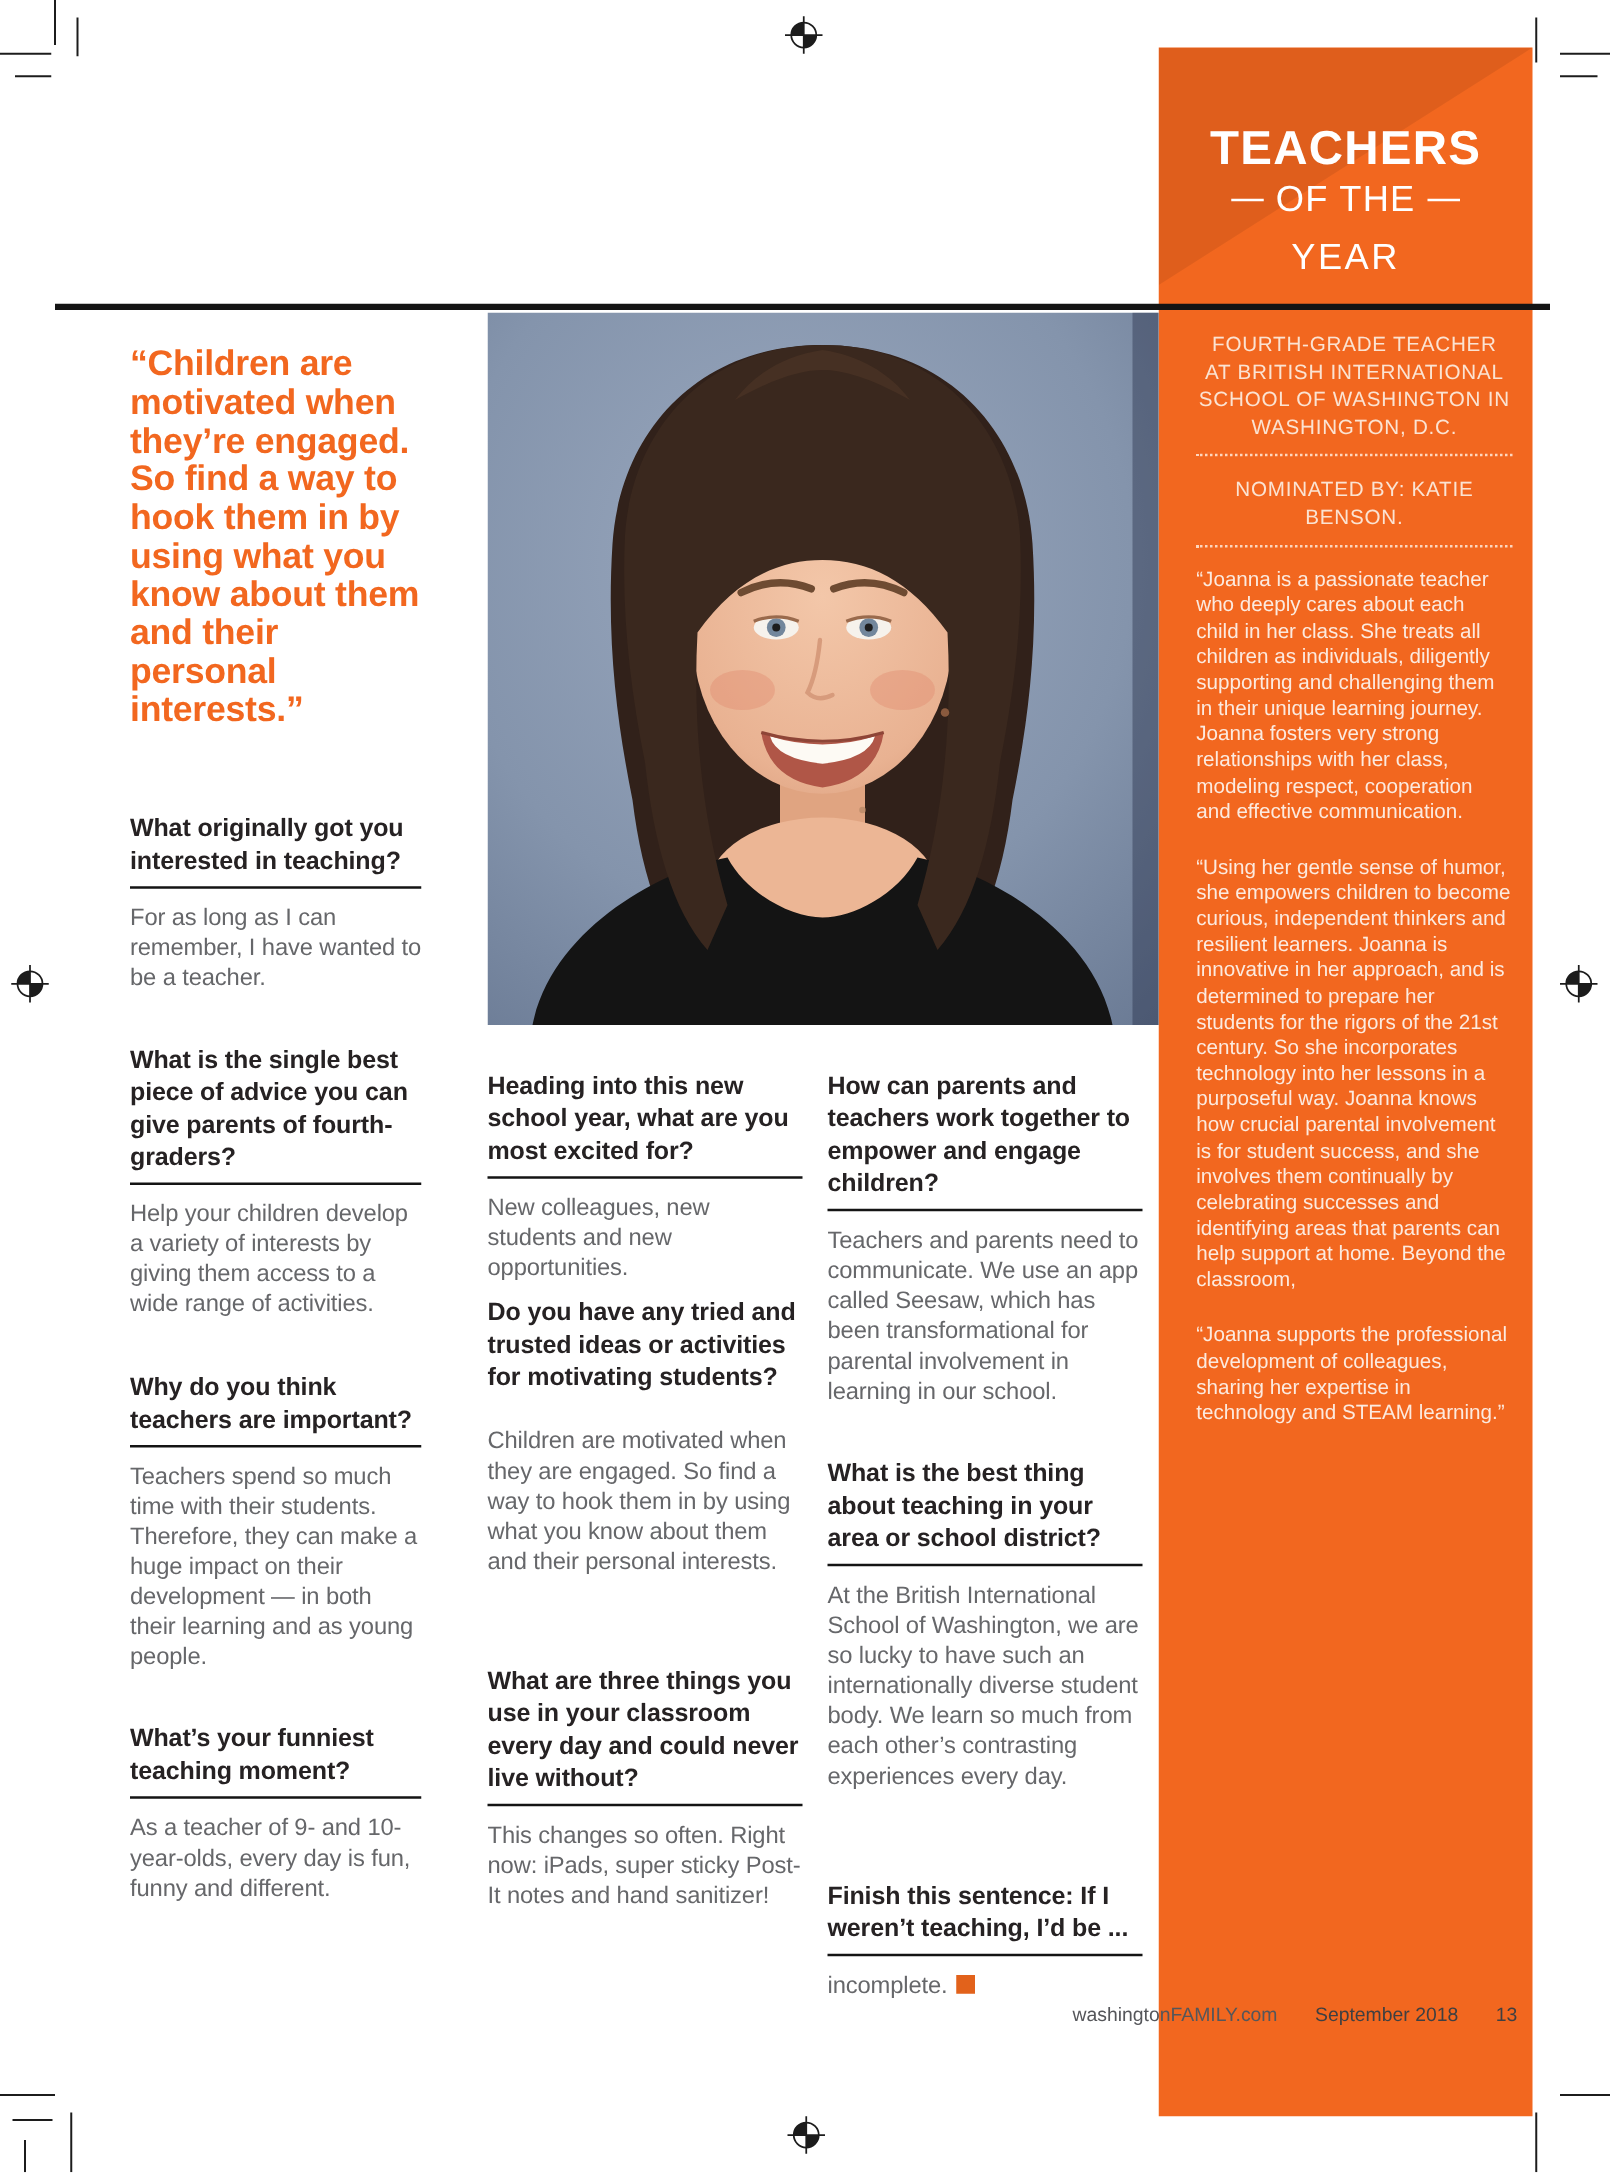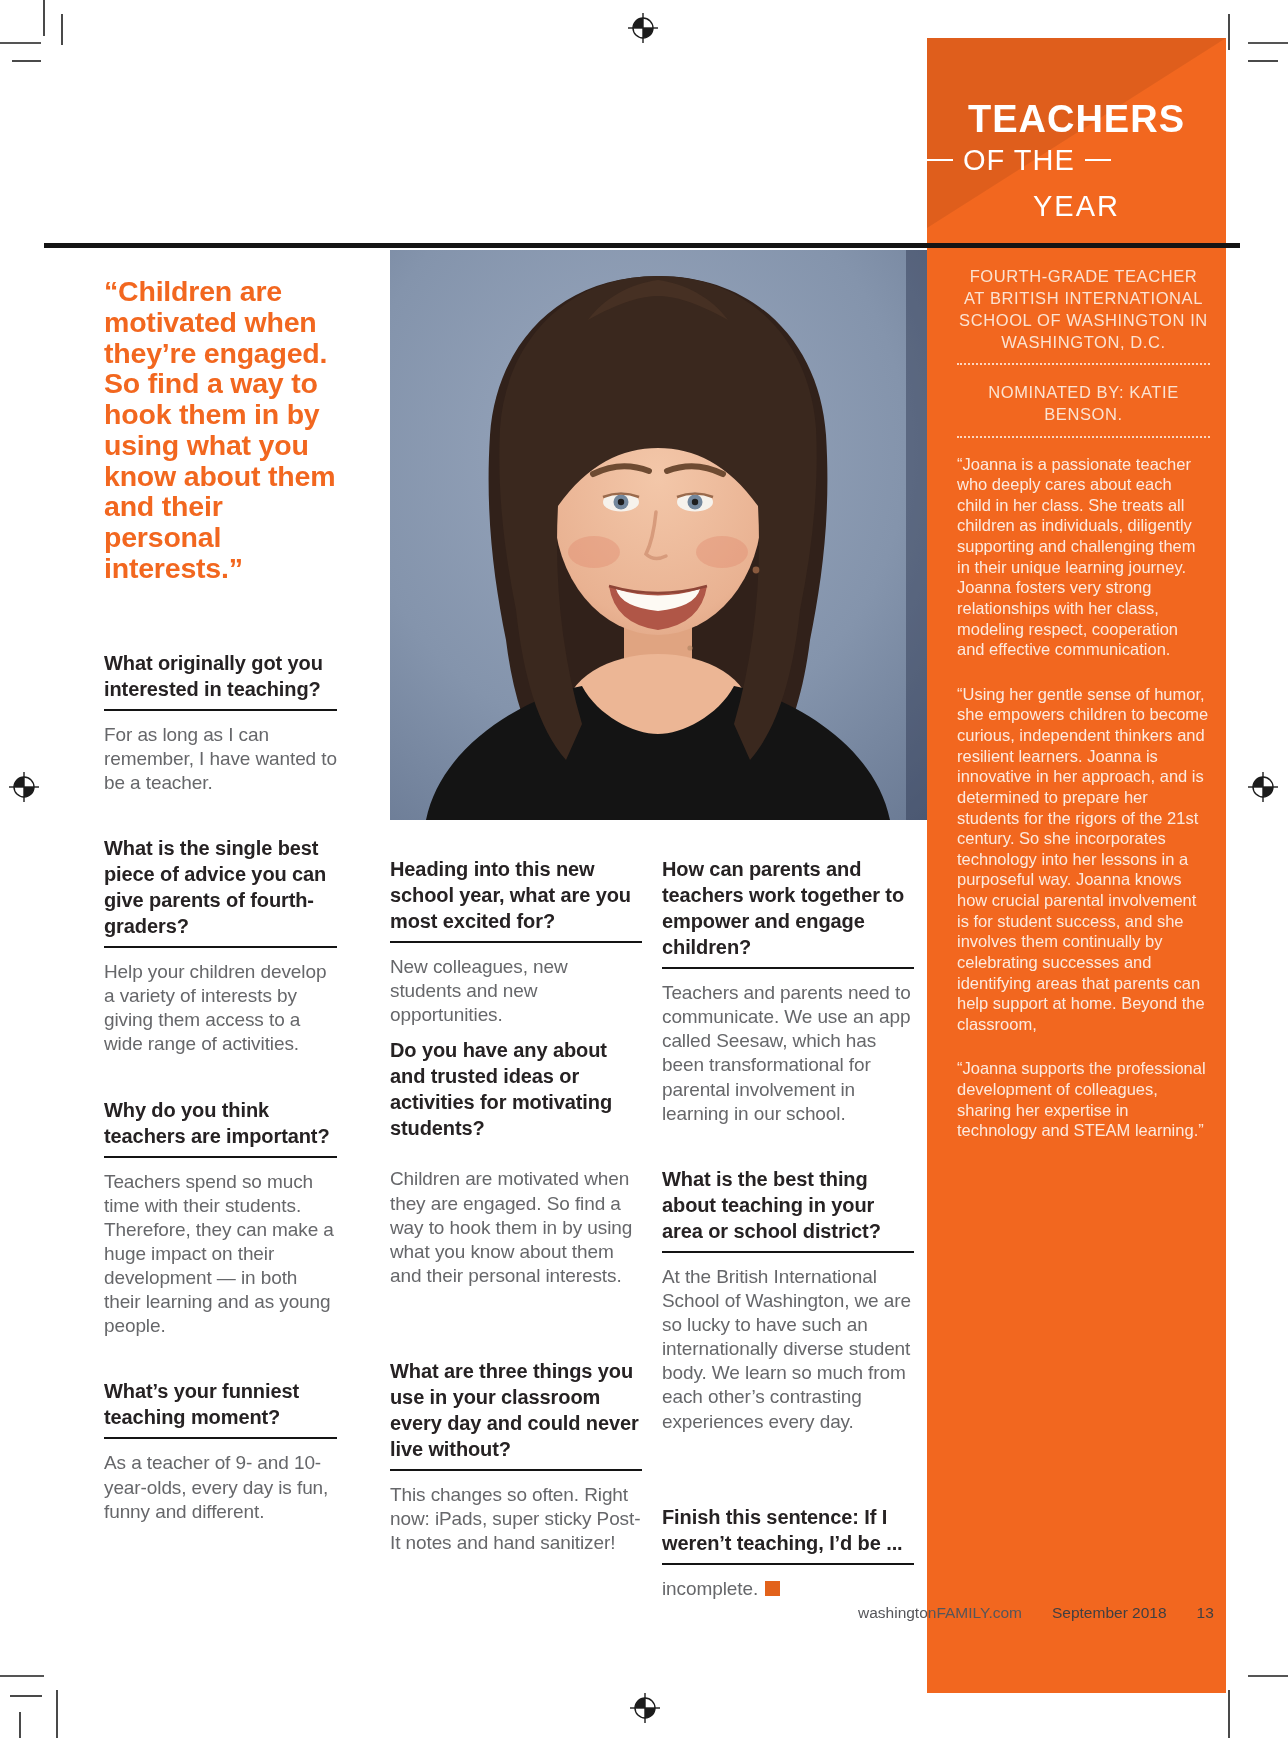--- a/index.html
+++ b/index.html
@@ -21,21 +21,21 @@
     position:absolute;left:927px;top:38px;width:299px;height:1655px;
     background:#F2671F;z-index:1;
   }
   .orange-diag{
     position:absolute;left:0;top:0;width:100%;height:190px;
     background:rgba(0,0,0,0.08);
     clip-path:polygon(0 0,100% 0,0 100%);
   }
   .badge{position:relative;padding-top:62px;text-align:center;color:#ffffff;}
   .badge .b1{font-size:38px;font-weight:800;letter-spacing:1px;line-height:1.05;}
-  .badge .b2{display:flex;align-items:center;gap:10px;margin-top:4px;}
+  .badge .b2{display:flex;align-items:center;justify-content:center;gap:10px;margin-top:4px;}
   .badge .b2 .dash{width:26px;height:2px;background:#ffffff;}
   .badge .b2 .txt{font-size:29px;font-weight:300;letter-spacing:1px;}
   .badge .b3{font-size:29px;font-weight:300;letter-spacing:2px;margin-top:13px;}
   .sidebar-body{position:relative;margin-top:42px;padding:0 16px 0 30px;}
   .sb-caps{
     text-align:center;color:#FBE3D2;font-size:16.5px;line-height:1.34;
     letter-spacing:0.6px;margin:0 0 10px 0;font-weight:500;
   }
   .sb-dotted{border-bottom:2px dotted rgba(255,234,218,0.85);margin:10px 0 16px 0;}
   .sb-par{
@@ -179,21 +179,21 @@
       <p class="a">As a teacher of 9- and 10-year-olds, every day is fun, funny and different.</p>
     </div>
   </div>
 
   <div class="col col-mid">
     <div class="qa tight">
       <p class="q">Heading into this new school year, what are you most excited for?</p>
       <p class="a">New colleagues, new students and new opportunities.</p>
     </div>
     <div class="qa gap-lg">
-      <p class="q no-rule">Do you have any about and trusted ideas or activities for motivating students?</p>
+      <p class="q no-rule">Do you have any tried and trusted ideas or activities for motivating students?</p>
       <p class="a">Children are motivated when they are engaged. So find a way to hook them in by using what you know about them and their personal interests.</p>
     </div>
     <div class="qa">
       <p class="q">What are three things you use in your classroom every day and could never live without?</p>
       <p class="a">This changes so often. Right now: iPads, super sticky Post-It notes and hand sanitizer!</p>
     </div>
   </div>
 
   <div class="col col-right">
     <div class="qa">

